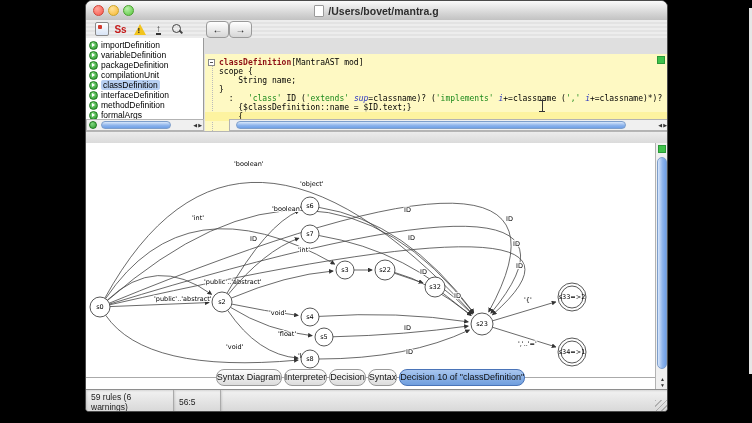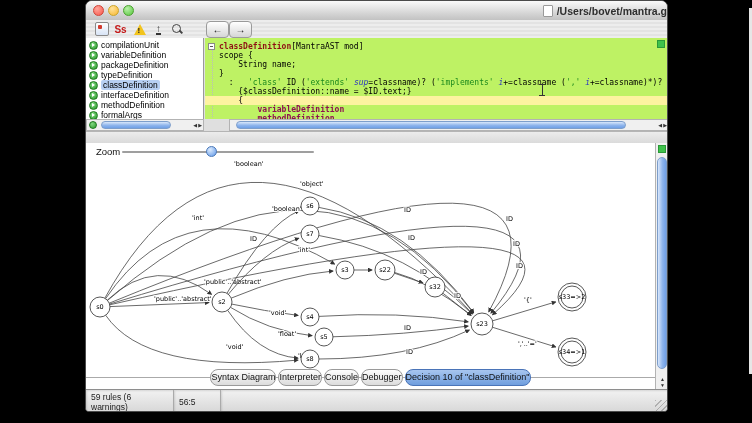--- a/index.html
+++ b/index.html
@@ -13,21 +13,21 @@
           box-shadow:0 10px 24px rgba(0,0,0,.65);box-sizing:border-box;}
   .pin{background:repeating-linear-gradient(0deg,#ededed 0 2px,#e3e3e3 2px 4px);padding-left:10px;}
 
   .titlebar{position:absolute;left:0;top:0;width:100%;height:19px;
             background:linear-gradient(#fafafa,#d2d2d2 70%,#c2c2c2);border-bottom:1px solid #8e8e8e;}
   .lights{position:absolute;left:7px;top:4px;display:flex;gap:4px;}
   .light{width:11px;height:11px;border-radius:50%;box-sizing:border-box;}
   .l-red{background:radial-gradient(circle at 35% 30%,#ffa69c,#f8574a);border:1px solid #ce4438;}
   .l-yellow{background:radial-gradient(circle at 35% 30%,#ffe29a,#f7b72e);border:1px solid #caa32a;}
   .l-green{background:radial-gradient(circle at 35% 30%,#b9f1a8,#57c63e);border:1px solid #4ba02f;}
-  .title{position:absolute;left:0;right:0;top:0;height:19px;display:flex;align-items:center;justify-content:flex-end;
+  .title{position:absolute;left:0;right:0;top:0;height:19px;display:flex;align-items:center;justify-content:center;
          gap:4px;font-size:10.5px;font-weight:bold;color:#2e2e2e;}
   .proxy-icon{width:8px;height:10px;background:#fff;border:1px solid #9a9a9a;border-radius:1px;}
 
   .toolbar{position:absolute;left:0;top:19px;width:100%;height:18px;border-bottom:1px solid #a9a9a9;
            display:flex;align-items:center;}
   .tb-icon{position:absolute;top:2px;width:15px;height:14px;display:flex;align-items:center;justify-content:center;}
   .doc-icon{width:12px;height:12px;border:1px solid #8a8a8a;border-radius:2px;
             background:linear-gradient(#ffffff,#d8e4f6);position:relative;}
   .doc-icon::after{content:"";position:absolute;left:2px;top:2px;width:4px;height:4px;background:#d33b2e;border-radius:1px;}
   .ss-glyph{color:#c41919;font-weight:bold;font-size:10px;}
@@ -46,21 +46,21 @@
   .main-top{position:absolute;left:0;top:37px;width:583px;height:93px;background:#dfdfdf;}
   .tree-panel{position:absolute;left:0;top:0;width:118px;height:81px;background:#fff;border-right:1px solid #9a9a9a;
               overflow:hidden;box-sizing:border-box;padding-top:2px;}
   .tree-row{display:flex;align-items:center;gap:3px;height:10px;padding-left:3px;font-size:8.5px;color:#000;white-space:nowrap;}
   .tree-icon{width:9px;height:9px;border-radius:50%;flex:none;position:relative;
              background:radial-gradient(circle at 35% 30%,#82d882,#2c9a2c);border:1px solid #1d7a1d;box-sizing:border-box;}
   .tree-icon::after{content:"";position:absolute;left:2px;top:1.5px;width:0;height:0;
              border-top:2px solid transparent;border-bottom:2px solid transparent;border-left:3.5px solid #fff;}
   .tree-label.sel{background:#b7cff2;border-radius:2px;padding:0 2px;}
 
-  .editor-panel{position:absolute;left:119px;top:0;width:464px;height:81px;background:#bef264;overflow:hidden;}
+  .editor-panel{position:absolute;left:119px;top:16px;width:464px;height:81px;background:#fef9c3;overflow:hidden;}
   .gutter-line{position:absolute;left:7px;top:5px;bottom:2px;border-left:1px dotted #bbb;}
   .fold{position:absolute;left:3px;width:7px;height:7px;border:1px solid #8a8a8a;background:#fff;box-sizing:border-box;}
   .fold::after{content:"";position:absolute;left:1px;top:2px;width:3px;height:1px;background:#555;}
   .code{position:absolute;left:14px;top:4px;right:0;font-family:"DejaVu Sans Mono",monospace;
         font-size:8px;line-height:9px;white-space:pre;}
   .code-line{height:9px;}
   .code-line.hl{background:#fdf3a0;margin-left:-14px;padding-left:14px;}
   .c-p{color:#000;}
   .c-lit{color:#1d8a1d;}
   .c-rule{color:#8e1014;font-weight:bold;}
@@ -158,33 +158,33 @@
           <span class="mag"></span>
         </span>
       <span class="navbtn" style="left:120px">←</span>
       <span class="navbtn" style="left:143px">→</span>
     </div>
 
     <div class="main-top">
       <div class="tree-panel" id="tree">
           <div class="tree-row">
             <span class="tree-icon"></span>
+            <span class="tree-label">importDefinition</span>
+          </div>
+          <div class="tree-row">
+            <span class="tree-icon"></span>
+            <span class="tree-label">variableDefinition</span>
+          </div>
+          <div class="tree-row">
+            <span class="tree-icon"></span>
+            <span class="tree-label">packageDefinition</span>
+          </div>
+          <div class="tree-row">
+            <span class="tree-icon"></span>
             <span class="tree-label">compilationUnit</span>
-          </div>
-          <div class="tree-row">
-            <span class="tree-icon"></span>
-            <span class="tree-label">variableDefinition</span>
-          </div>
-          <div class="tree-row">
-            <span class="tree-icon"></span>
-            <span class="tree-label">packageDefinition</span>
-          </div>
-          <div class="tree-row">
-            <span class="tree-icon"></span>
-            <span class="tree-label">typeDefinition</span>
           </div>
           <div class="tree-row">
             <span class="tree-icon"></span>
             <span class="tree-label sel">classDefinition</span>
           </div>
           <div class="tree-row">
             <span class="tree-icon"></span>
             <span class="tree-label">interfaceDefinition</span>
           </div>
           <div class="tree-row">
@@ -220,26 +220,20 @@
         <span class="sb-arrows">
             <span>◀</span>
             <span>▶</span>
           </span>
       </div>
     </div>
 
     <div class="divider"></div>
 
     <div class="bottom-panel">
-      <div class="zoom-row">
-        <span class="zoom-label">Zoom</span>
-        <span class="zoom-track">
-          <span class="zoom-knob"></span>
-        </span>
-      </div>
 
       <div class="diagram-wrap">
         <svg id="diagram-svg" width="569" height="210" viewBox="0 0 569 210" xmlns="http://www.w3.org/2000/svg">
           <defs>
             <marker id="arw" markerWidth="6" markerHeight="6" refX="5" refY="3" orient="auto">
               <path d="M0,0 L6,3 L0,6 z" fill="#333"></path>
             </marker>
           </defs>
         <path d="M18.80832611206852,139.2318759132868 Q150,-100 386.47516981416913,154.7395121981903" class="edge" marker-end="url(#arw)"></path>
             <text x="148" y="7" class="elabel">'boolean'</text>
@@ -343,22 +337,22 @@
               <circle cx="486" cy="193" r="14" class="nodec"></circle>
               <circle cx="486" cy="193" r="11" class="nodec"></circle>
               <text x="486" y="195" class="nlabel">s34=&gt;1</text>
             </g>
           </svg>
       </div>
 
       <div class="tabs-row" id="tabs">
           <div class="tab">Syntax Diagram</div>
           <div class="tab">Interpreter</div>
-          <div class="tab">Console</div>
-          <div class="tab">Debugger</div>
+          <div class="tab">Decision</div>
+          <div class="tab">Syntax</div>
           <div class="tab sel">Decision 10 of "classDefinition"</div>
         </div>
     </div>
 
     <div class="vscroll-right">
       <span class="ok-square" style="left:2px;top:2px"></span>
       <span class="vthumb" style="top:14px;height:212px"></span>
       <span class="sb-arrows-v">
           <span>▲</span>
           <span>▼</span>

